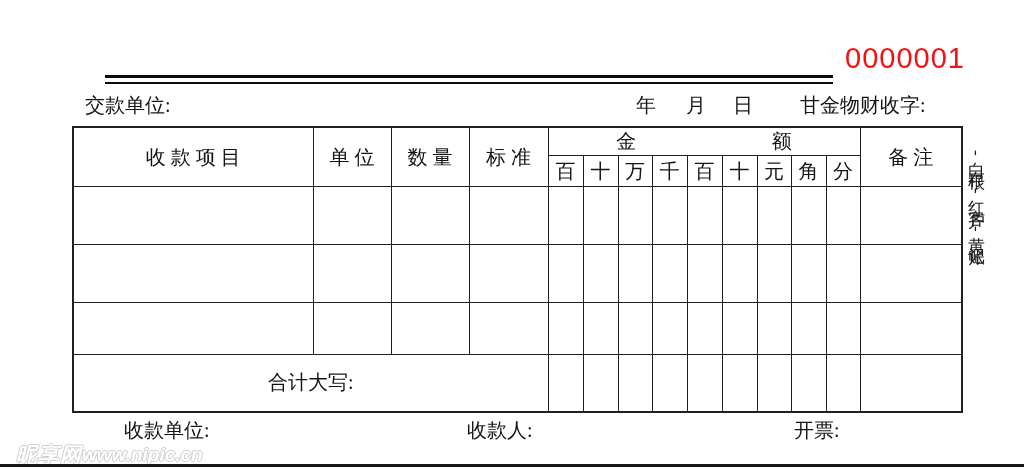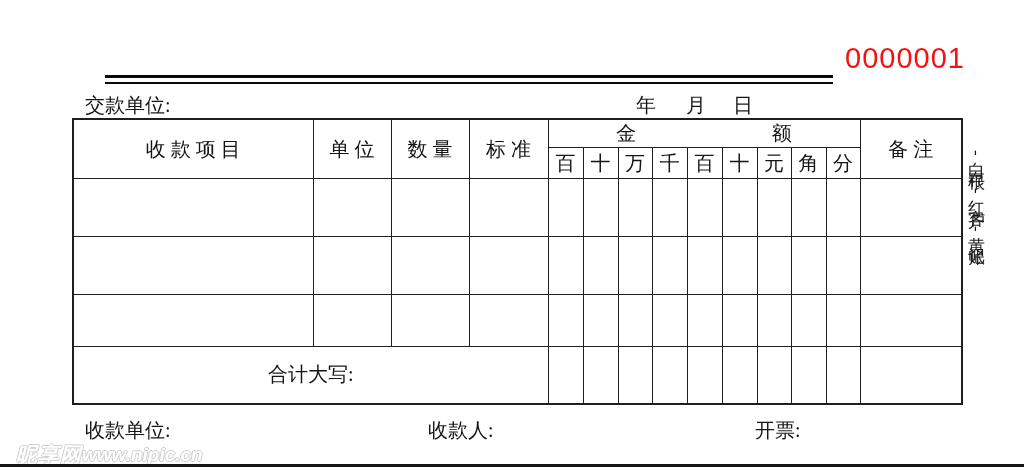--- a/index.html
+++ b/index.html
@@ -22,21 +22,21 @@
   .title-rule{
     position:absolute;left:105px;top:75px;width:728px;height:4px;
     border-top:3px solid #0a0a0a;border-bottom:2px solid #0a0a0a;
   }
   
   .lbl{
     position:absolute;font-size:20px;color:#151515;white-space:nowrap;
   }
   
   table.grid{
-    position:absolute;left:72px;top:118px;width:889px;
+    position:absolute;left:72px;top:126px;width:889px;
     border-collapse:collapse;table-layout:fixed;
     border:2.5px solid #1f1f1f;
     padding-left:41px;
   }
   table.grid td{
     border:1.5px solid #1f1f1f;
     padding:0;vertical-align:middle;text-align:center;
     font-size:20px;color:#151515;
   }
   tr.hrow1{height:27px;}
@@ -48,21 +48,21 @@
   .amount-spread{display:flex;justify-content:space-around;align-items:center;width:100%;}
   td.total-cell{text-align:left;padding-left:14px;}
   
   .side-note{
     position:absolute;left:965px;top:148px;height:240px;
     writing-mode:vertical-rl;text-orientation:mixed;
     font-size:17px;letter-spacing:2px;color:#1a1a1a;white-space:nowrap;
   }
   .side-note span + span{margin-inline-start:18px;}
   
-  .footer-lbl{position:absolute;top:417px;font-size:20px;color:#151515;white-space:nowrap;}
+  .footer-lbl{position:absolute;top:417px;font-size:20px;color:#151515;white-space:nowrap;margin-left:39px;}
   
   .watermark{
     position:absolute;left:16px;top:441px;display:flex;align-items:center;
     color:#ffffff;
     text-shadow:-1px 0 #cfcfcf,1px 0 #cfcfcf,0 -1px #cfcfcf,0 1px #cfcfcf;
     font-family:"Liberation Sans","DejaVu Sans",sans-serif;
   }
   .watermark .wm-name{font-size:21px;font-weight:700;font-style:italic;letter-spacing:1px;}
   .watermark .wm-url{font-size:19px;font-weight:700;font-style:italic;}
   
@@ -81,20 +81,21 @@
 
 <div class="canvas">
 
   <div class="serial">0000001</div>
   <div class="title-rule"></div>
 
   <div class="lbl" style="left:85px;top:92px">交款单位:</div>
   <div class="lbl" style="left:636px;top:92px">年</div>
   <div class="lbl" style="left:686px;top:92px">月</div>
   <div class="lbl" style="left:733px;top:92px">日</div>
+  <div class="lbl" style="left:800px;top:92px">甘金物财收字:</div>
 
   <table class="grid">
     <colgroup>
       <col style="width:240px">
         <col style="width:78px">
         <col style="width:78px">
         <col style="width:79px">
       <col style="width:35px">
         <col style="width:35px">
         <col style="width:34px">

